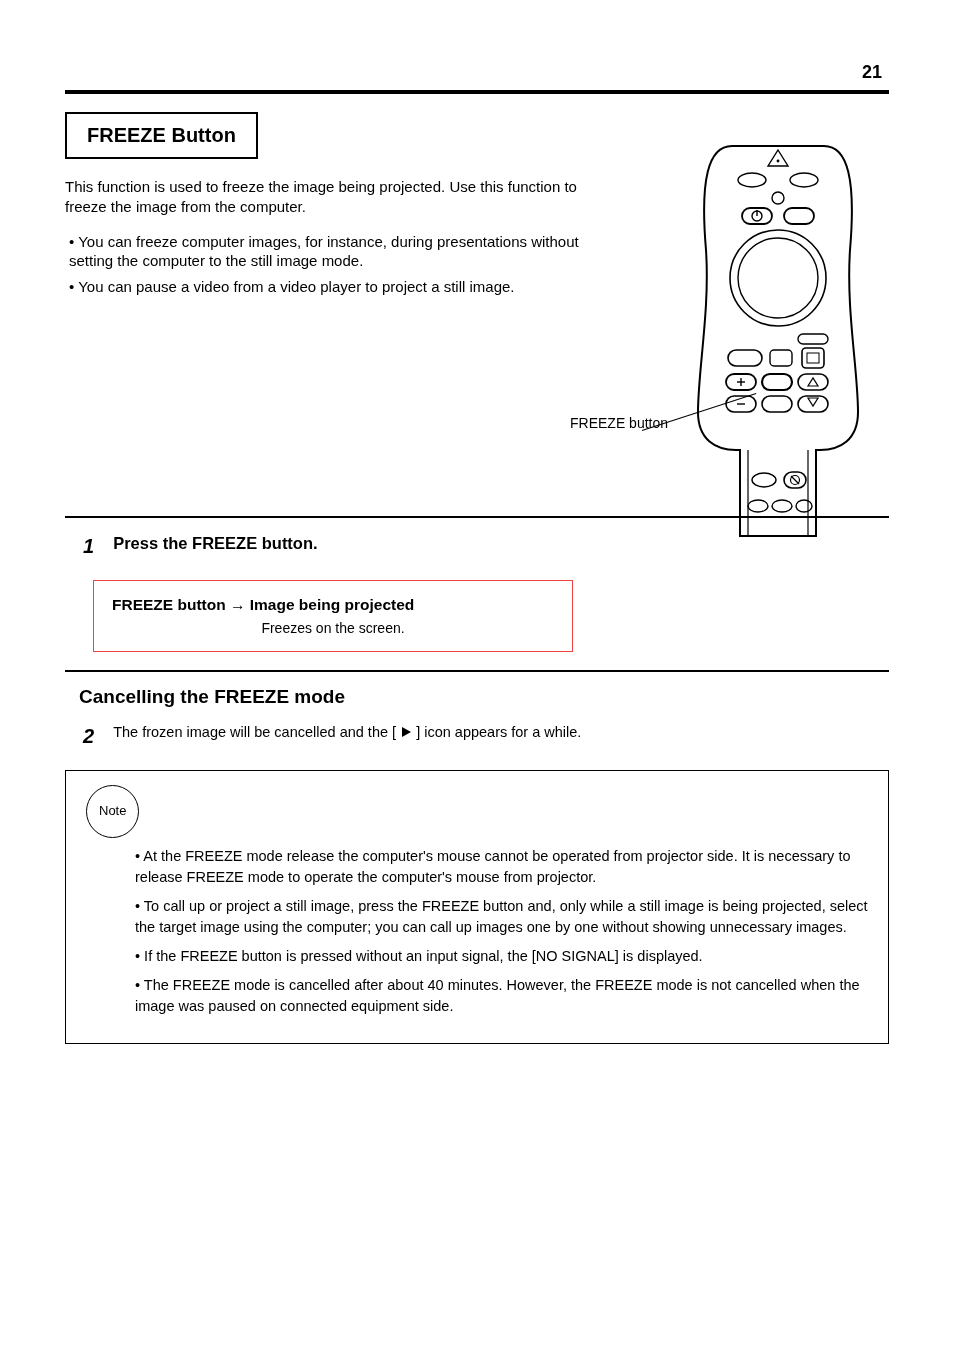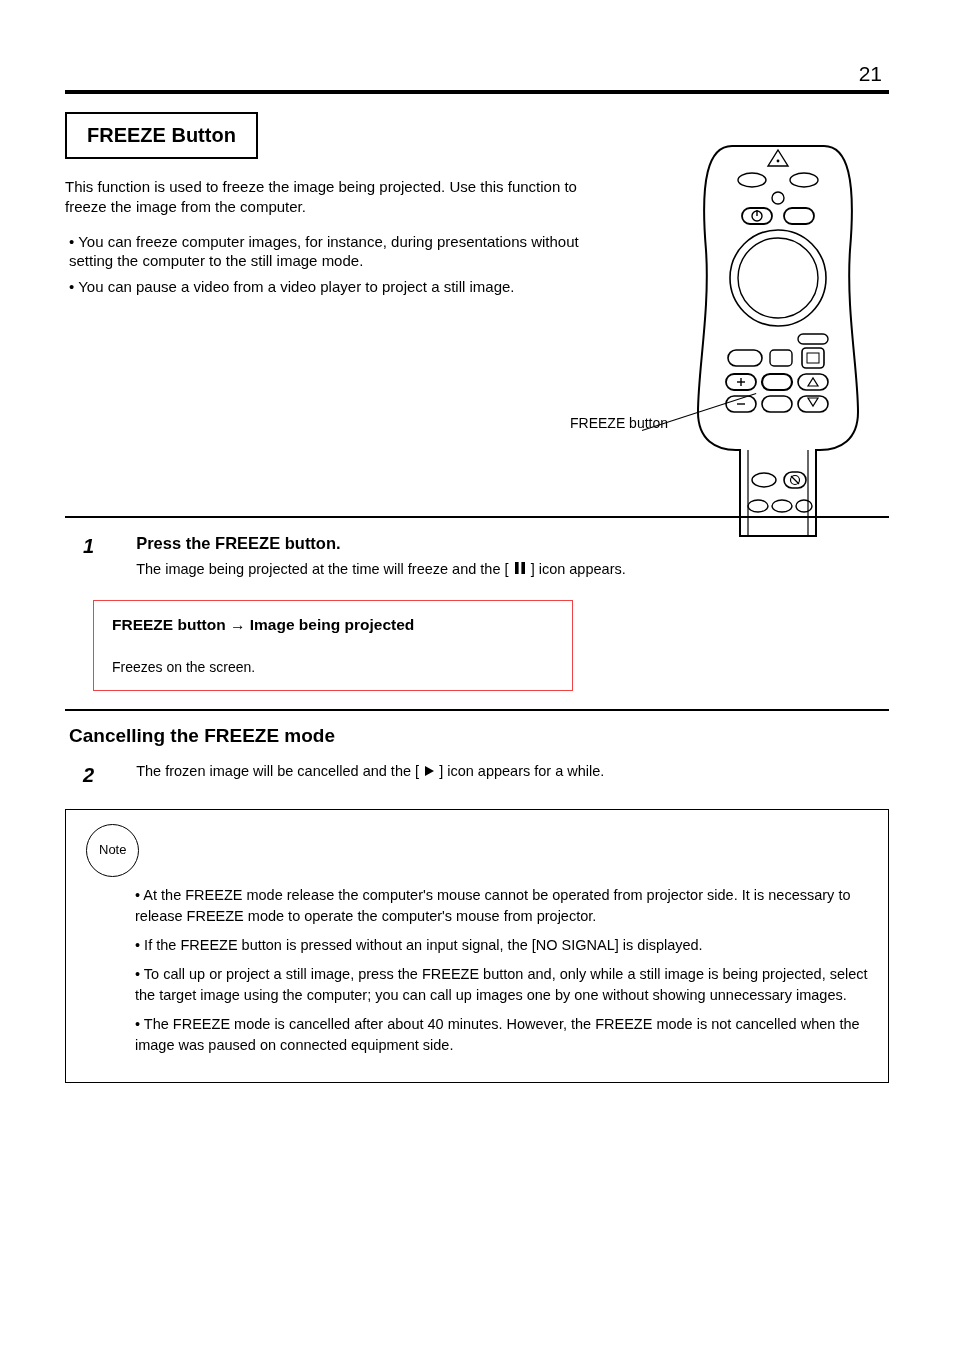--- a/index.html
+++ b/index.html
@@ -13,22 +13,22 @@
     font-size: 14px;
   }
   .page {
     padding: 60px 65px 40px 65px;
     position: relative;
   }
   .page-number {
     position: absolute;
     top: 62px;
     right: 72px;
-    font-size: 21px;
-    font-weight: normal;
+    font-size: 18px;
+    font-weight: bold;
   }
   .thick-rule {
     border: none;
     border-top: 4px solid #000;
     margin: 30px 0 18px 0;
   }
   .thin-rule {
     border: none;
     border-top: 2px solid #000;
     margin: 18px 0 14px 0;
@@ -62,40 +62,41 @@
     font-size: 15px;
   }
   .step-num {
     display: inline-block;
     font-size: 20px;
     font-weight: bold;
     font-style: italic;
     width: 26px;
     vertical-align: top;
   }
-  .step-body { display: inline-block; vertical-align: top; max-width: 740px; margin-left: 23px; }
+  .step-body { display: inline-block; vertical-align: top; max-width: 740px; }
   .step-main { font-weight: bold; font-size: 16.5px; margin-bottom: 4px; }
   .step-sub { font-size: 14.5px; }
   .icon-inline {
     display: inline-block;
     vertical-align: middle;
   }
   .freeze-path-box {
     border: 1px solid #ef4444;
     padding: 14px 18px;
     margin: 6px 0 6px 28px;
     max-width: 480px;
     font-size: 15.5px;
     font-weight: bold;
     line-height: 1.3;
   }
   .freeze-path-box .subtext {
     font-weight: normal;
     font-size: 14px;
-    margin-top: 22px;
+    margin-top: 4px;
+    text-align: center;
   }
   .note-box {
     border: 1px solid #000;
     padding: 14px 20px 18px 20px;
     margin-top: 8px;
     font-size: 14.5px;
     line-height: 1.45;
   }
   .note-badge {
     border: 1.2px solid #000;
@@ -211,42 +212,32 @@
     </svg>
   </div>
 
   <hr class="thin-rule" style="margin-top:220px">
 
   <ol class="steps">
     <li>
       <span class="step-num">1</span>
       <span class="step-body">
         <div class="step-main">Press the FREEZE button.</div>
-        <div class="step-sub">
-          <span>The image being projected at the time will freeze and the [</span>
-          <span class="icon-inline">
-            <svg width="14" height="14" viewBox="0 0 14 14">
-                <rect x="2" y="1" width="3.6" height="12" fill="#000"></rect>
-                <rect x="8.4" y="1" width="3.6" height="12" fill="#000"></rect>
-              </svg>
-          </span>
-          <span>] icon appears.</span>
-        </div>
       </span>
     </li>
   </ol>
 
   <div class="freeze-path-box">
     <div>FREEZE button → Image being projected</div>
     <div class="subtext">Freezes on the screen.</div>
   </div>
 
   <hr class="thin-rule">
 
-  <div style="font-size:19px;font-weight:bold;margin:6px 0 14px 4px">Cancelling the FREEZE mode</div>
+  <div style="font-size:19px;font-weight:bold;margin:6px 0 14px 14px">Cancelling the FREEZE mode</div>
 
   <ol class="steps">
     <li>
       <span class="step-num">2</span>
       <span class="step-body">
         <div class="step-sub">
           <span>The frozen image will be cancelled and the [</span>
           <span class="icon-inline">
             <svg width="12" height="12" viewBox="0 0 12 12">
                 <path d="M2 1 L11 6 L2 11 Z" fill="#000"></path>
@@ -255,18 +246,18 @@
           <span>] icon appears for a while.</span>
         </div>
       </span>
     </li>
   </ol>
 
   <div class="note-box">
     <span class="note-badge">Note</span>
     <ul>
       <li>At the FREEZE mode release the computer's mouse cannot be operated from projector side. It is necessary to release FREEZE mode to operate the computer's mouse from projector.</li>
+      <li>To call up or project a still image, press the FREEZE button and, only while a still image is being projected, select the target image using the computer; you can call up images one by one without showing unnecessary images.</li>
       <li>If the FREEZE button is pressed without an input signal, the [NO SIGNAL] is displayed.</li>
-      <li>To call up or project a still image, press the FREEZE button and, only while a still image is being projected, select the target image using the computer; you can call up images one by one without showing unnecessary images.</li>
       <li>The FREEZE mode is cancelled after about 40 minutes. However, the FREEZE mode is not cancelled when the image was paused on connected equipment side.</li>
     </ul>
   </div>
 </div>
 
 </body></html>

